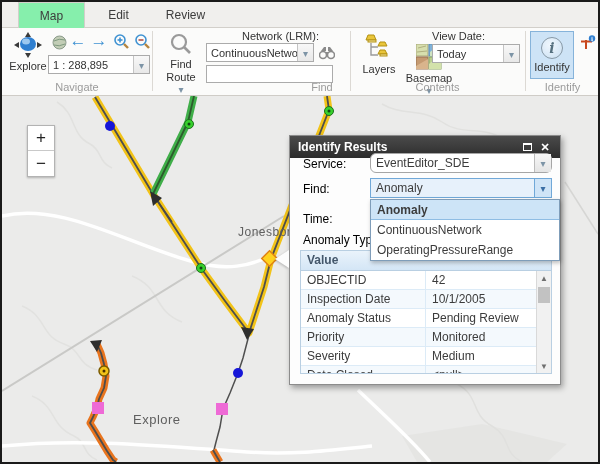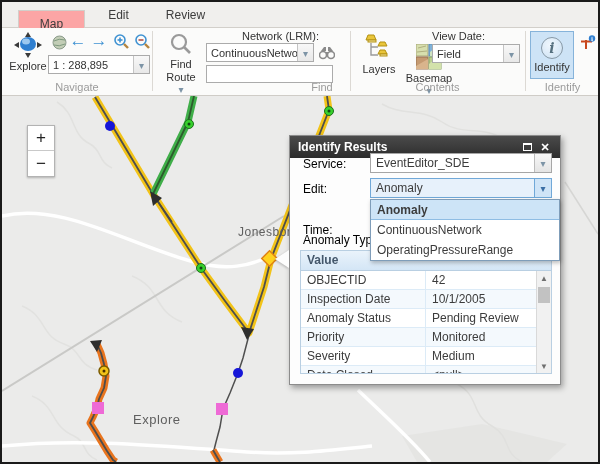--- a/index.html
+++ b/index.html
@@ -3,21 +3,21 @@
 <meta charset="utf-8">
 <style>
   * { margin:0; padding:0; box-sizing:border-box; }
   html,body { width:600px; height:464px; }
   body { font-family:"Liberation Sans", sans-serif; font-size:12px; color:#3c3c3c; }
   .window { position:relative; width:600px; height:464px; border:2px solid #1a1a1a; background:#ebebea; overflow:hidden; }
 
   
   .tabbar { position:absolute; left:0; top:0; width:596px; height:26px; background:#f0efed; border-bottom:1px solid #d2cfca; display:flex; padding-left:16px; }
   .tab { width:67px; height:26px; display:flex; align-items:center; justify-content:center; color:#3c3c3c; cursor:default; }
-  .tab.active { background:#fca5a5; border:1px solid #d2cfca; border-bottom:none; height:26px;margin-top:8px; }
+  .tab.active { background:#86efac; border:1px solid #d2cfca; border-bottom:none; height:26px; }
 
   
   .ribbon { position:absolute; left:0; top:26px; width:596px; height:68px; background:#fbfbfa; border-bottom:1px solid #cfccc7; }
   .divider { position:absolute; top:3px; height:60px; width:1px; background:#dcd9d4; }
   .group-label { position:absolute; top:53px; font-size:11px; color:#9b9b9b; text-align:center; }
   .big-btn { position:absolute; display:flex; flex-direction:column; align-items:center; font-size:11px; color:#333; }
   .small-ico { position:absolute; width:18px; height:18px; display:flex; align-items:center; justify-content:center; }
   .combo { position:absolute; height:19px; background:#fff; border:1px solid #ababab; display:flex; align-items:center; font-size:11px; color:#333; }
   .combo .val { flex:1; padding:0 4px; white-space:nowrap; overflow:hidden; }
   .combo .arrow-btn { width:16px; height:100%; border-left:1px solid #c4c4c4; background:linear-gradient(#f8f8f8,#e8e8e8); display:flex; align-items:center; justify-content:center; }
@@ -184,21 +184,21 @@
             <path d="M0,22 L12,15 L12,25 L0,25 Z" fill="#d9b48c"></path>
           <rect x="13" y="13" width="12" height="12" fill="#b9cf8e" stroke="#8aa35f"></rect>
             <path d="M13,20 L20,14 L25,18 L25,25 L13,25 Z" fill="#d3e2ab"></path>
         </svg>
       </span>
       <span>Basemap</span>
       <span class="caret"></span>
     </div>
     <div style="position:absolute; left:430px; top:2px; font-size:11px; color:#333;">View Date:</div>
     <div class="combo" style="left:430px; top:16px; width:88px;">
-      <span class="val">Field</span>
+      <span class="val">Today</span>
       <span class="arrow-btn">
           <span class="caret"></span>
         </span>
     </div>
     <div class="group-label" style="left:348px; width:175px;">Contents</div>
 
     <div class="big-btn identify-btn" style="left:528px; top:3px; width:44px; height:48px; justify-content:center;">
       <span class="i-circle">i</span>
       <span style="margin-top:2px;">Identify</span>
     </div>
@@ -286,36 +286,36 @@
     <div class="dialog">
       <div class="titlebar">
         <span class="t">Identify Results</span>
         <span class="win-btn">
             <span class="max-glyph"></span>
           </span>
         <span class="win-btn close-glyph"></span>
       </div>
 
       <div class="dlg-label" style="top:21px;">Service:</div>
-      <div class="dlg-combo" style="top:17px;">
+      <div class="dlg-combo" style="top:17px;border-radius:6px;">
         <span class="val">EventEditor_SDE</span>
         <span class="arrow-btn">
             <span class="caret"></span>
           </span>
       </div>
 
-      <div class="dlg-label" style="top:46px;">Edit:</div>
+      <div class="dlg-label" style="top:46px;">Find:</div>
       <div class="dlg-combo focused" style="top:42px;">
         <span class="val">Anomaly</span>
         <span class="arrow-btn">
             <span class="caret"></span>
           </span>
       </div>
 
-      <div class="dlg-label" style="top:87px;">Time:</div>
+      <div class="dlg-label" style="top:76px;">Time:</div>
       <div class="dlg-label" style="top:97px;">Anomaly Type:</div>
 
       <div class="dropdown">
 
       <div class="dd-item selected">Anomaly</div>
           <div class="dd-item">ContinuousNetwork</div>
           <div class="dd-item">OperatingPressureRange</div>
         </div>
 
       <div class="attr-table">

